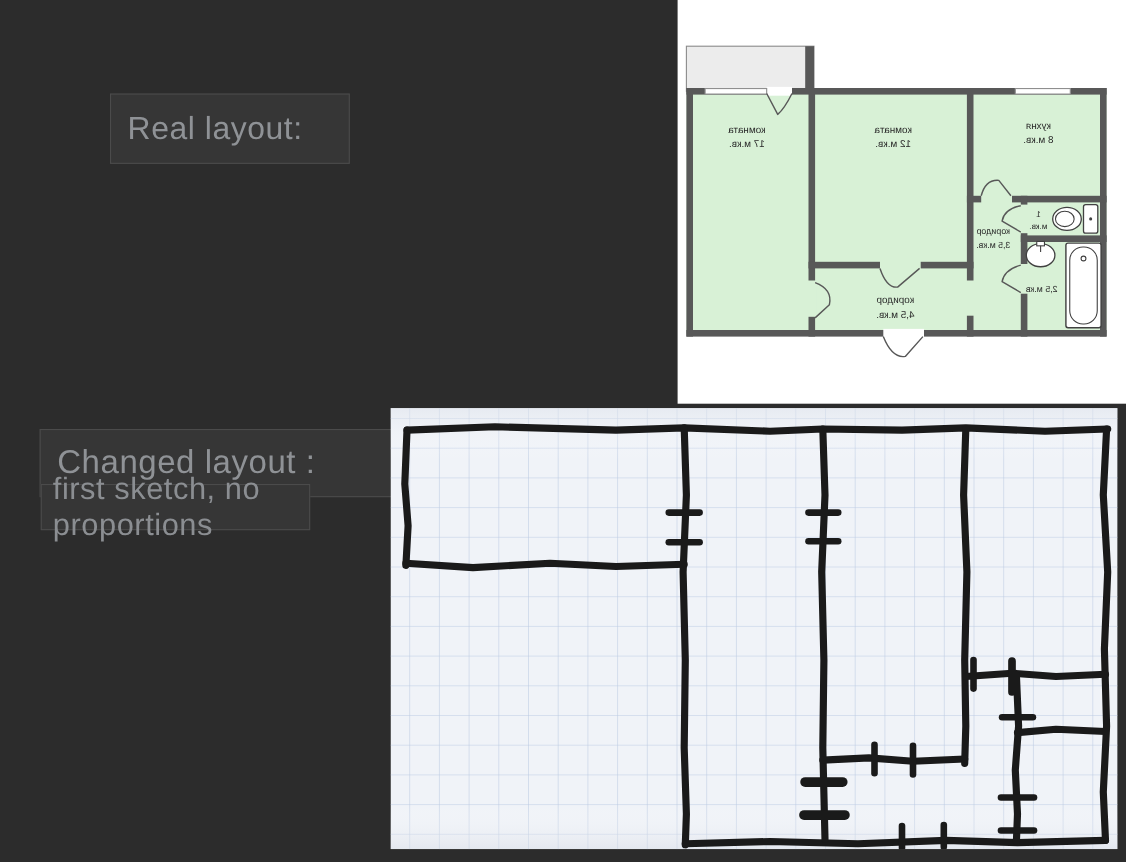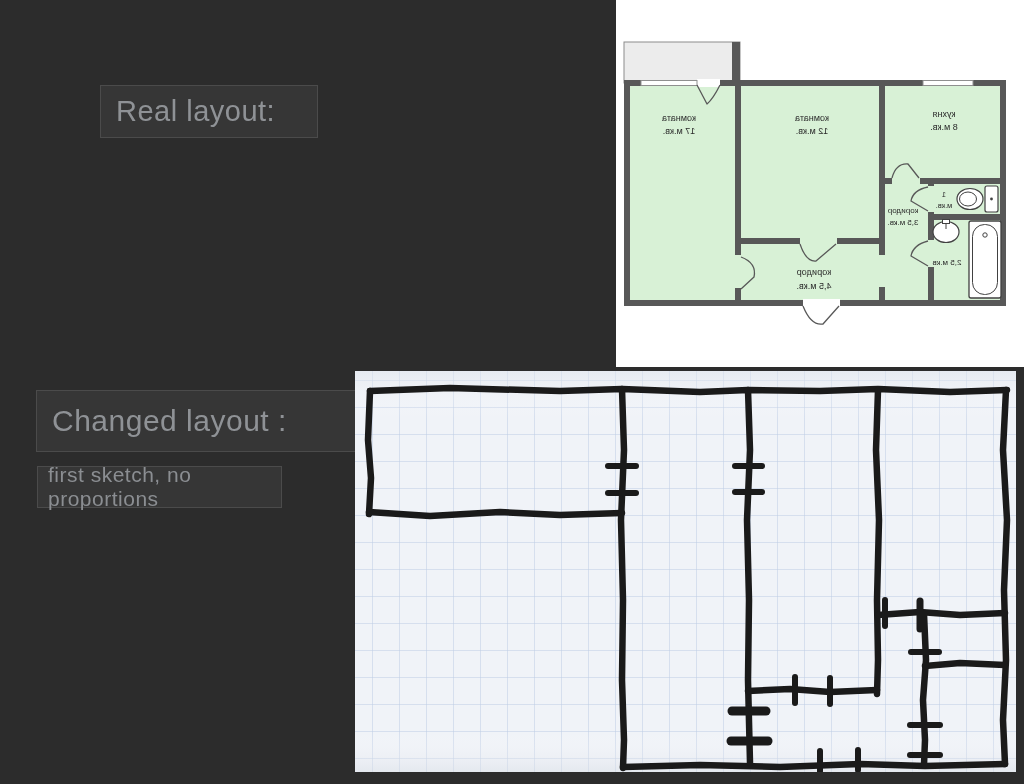--- a/index.html
+++ b/index.html
@@ -11,23 +11,23 @@
   .box{
     position:absolute;
     background:#363636;
     border:1px solid #4b4b4b;
     color:#8f9296;
     font-weight:300;
     letter-spacing:0.5px;
     display:flex;align-items:center;
     box-sizing:border-box;
   }
-  #real-box{left:100px;top:85px;width:218px;height:53px;font-size:29px;padding-left:15px;}
+  #real-box{left:100px;top:85px;width:218px;height:64px;font-size:29px;padding-left:15px;}
   #changed-box{left:36px;top:390px;width:342px;height:62px;font-size:30px;padding-left:15px;}
-  #subtitle-box{left:37px;top:466px;width:245px;height:42px;font-size:21px;padding-left:10px;color:#8b8e92;}
+  #subtitle-box{left:37px;top:440px;width:245px;height:42px;font-size:28px;padding-left:10px;color:#8b8e92;}
   .panel{position:absolute;}
   #floorplan-panel{left:616px;top:0;width:408px;height:367px;background:#ffffff;}
   #sketch-panel{left:355px;top:371px;width:661px;height:401px;}
   svg{display:block;}
   text{font-family:"Liberation Sans",sans-serif;}
 </style>
 </head>
 <body>
 
 <div class="box" id="real-box">

